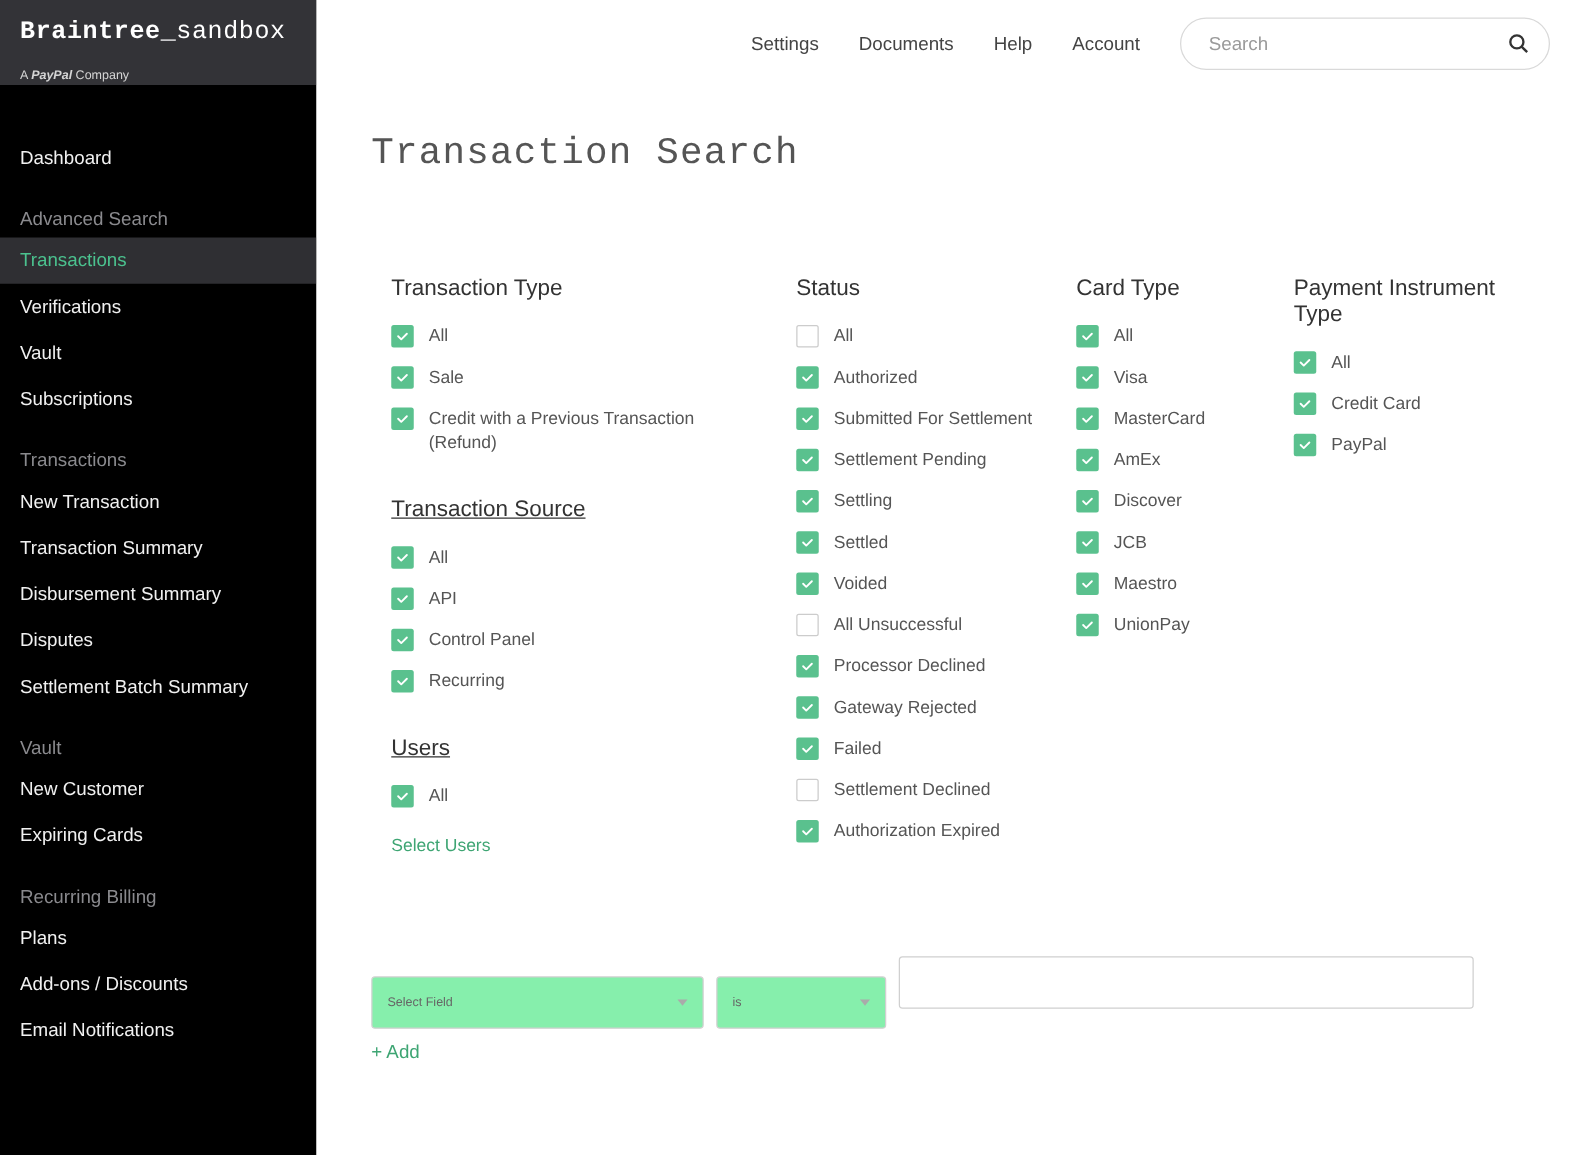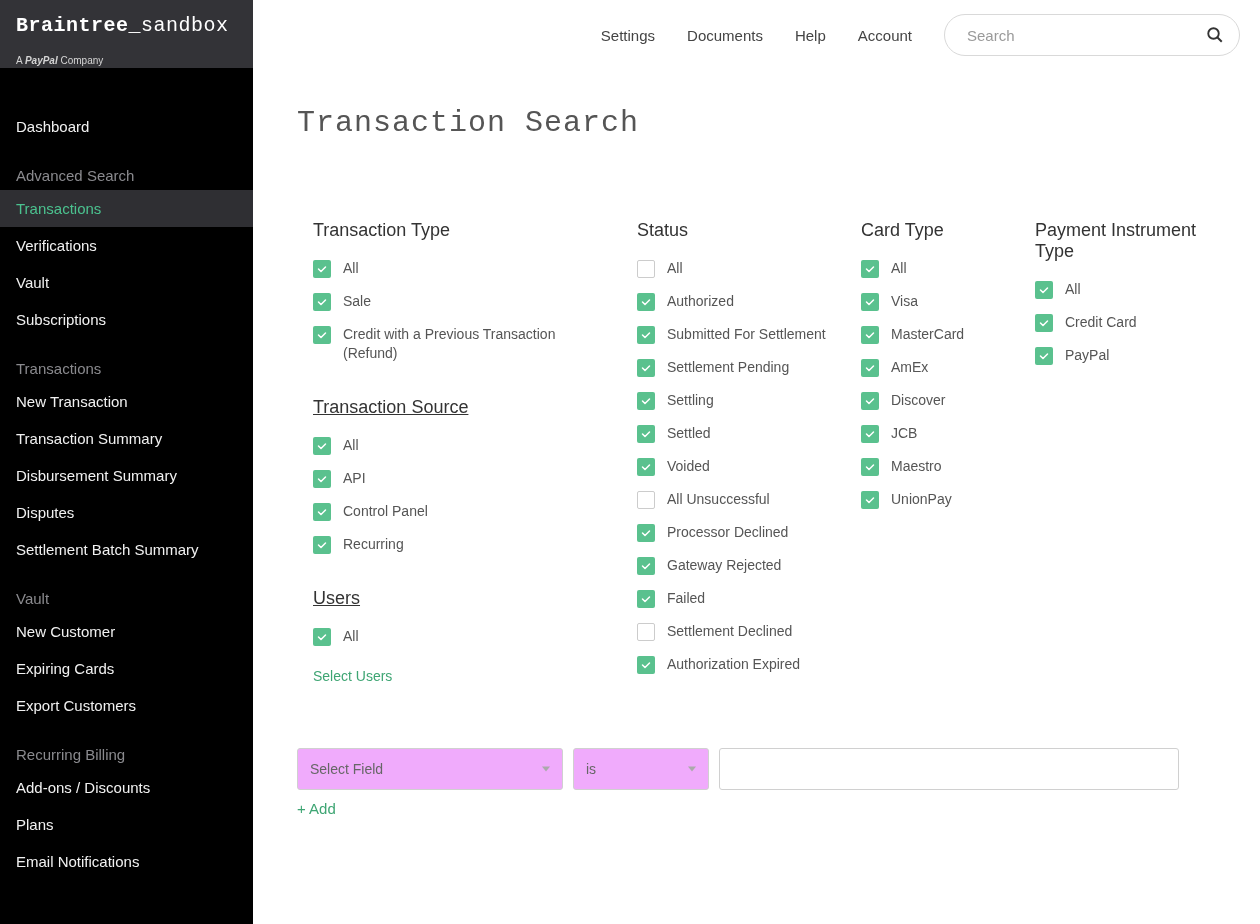--- a/index.html
+++ b/index.html
@@ -162,27 +162,28 @@
     gap: 10px;
     padding: 0 44px 0 44px;
     margin-top: 30px;
     align-items: center;
   }
   .select {
     height: 42px;
     border: 1px solid #d0d0d0;
     border-radius: 3px;
     padding: 0 34px 0 12px;
-    font-size: 14px;
+    font-size: 10px;
     color: #666;
-    background: #f0abfc;
+    background: #86efac;
     position: relative;
     display: flex;
     align-items: center;
     cursor: pointer;
+    margin-top: 33px;
   }
   .select .caret {
     position: absolute;
     right: 12px;
     top: 50%;
     transform: translateY(-50%);
     width: 0; height: 0;
     border-left: 4px solid transparent;
     border-right: 4px solid transparent;
     border-top: 5px solid #aaa;
@@ -227,25 +228,24 @@
     <div class="nav-header">Transactions</div>
     <div class="nav-item">New Transaction</div>
     <div class="nav-item">Transaction Summary</div>
     <div class="nav-item">Disbursement Summary</div>
     <div class="nav-item">Disputes</div>
     <div class="nav-item">Settlement Batch Summary</div>
 
     <div class="nav-header">Vault</div>
     <div class="nav-item">New Customer</div>
     <div class="nav-item">Expiring Cards</div>
-    <div class="nav-item">Export Customers</div>
 
     <div class="nav-header">Recurring Billing</div>
+    <div class="nav-item">Plans</div>
     <div class="nav-item">Add-ons / Discounts</div>
-    <div class="nav-item">Plans</div>
     <div class="nav-item">Email Notifications</div>
   </div>
 
   <div class="main">
     <div class="topbar">
       <span class="topnav-item">Settings</span>
       <span class="topnav-item">Documents</span>
       <span class="topnav-item">Help</span>
       <span class="topnav-item">Account</span>
       <div class="search-wrap">

